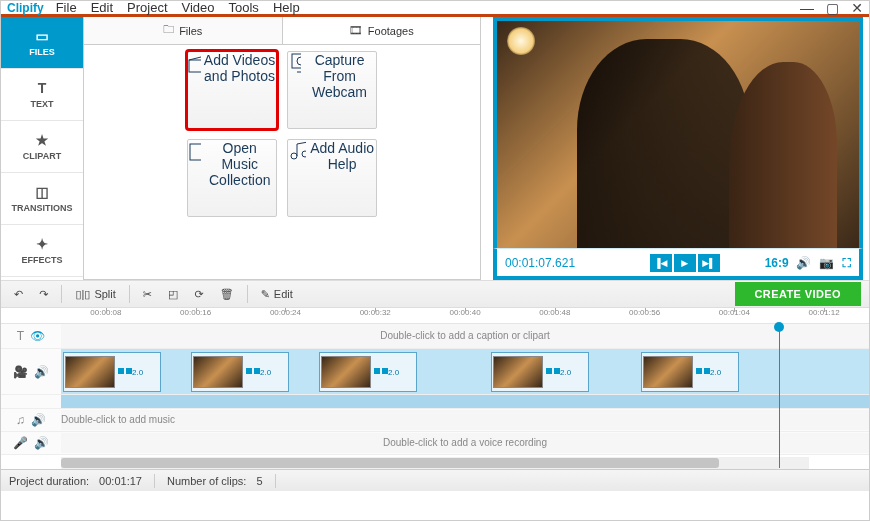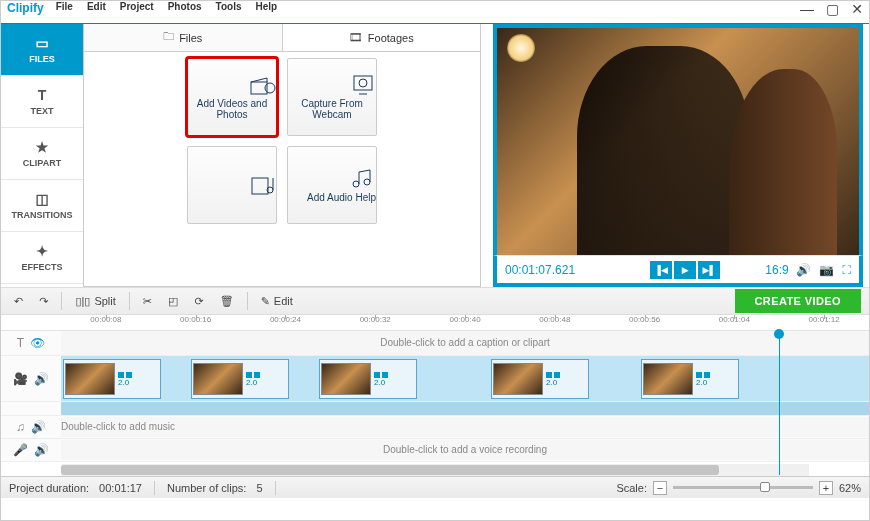--- a/index.html
+++ b/index.html
@@ -1,55 +1,55 @@
 <!DOCTYPE html>
 <html><head>
 <meta charset="utf-8">
 <style>
 * { margin: 0; padding: 0; box-sizing: border-box; font-family: "Segoe UI", Arial, sans-serif; }
 body { width: 870px; height: 521px; background: #fff; overflow: hidden; font-size: 12px; color: #333; border: 1px solid #ccc; }
 
 
-.titlebar { height: 23px; display: flex; padding: 0 6px; border-bottom: 1px solid #c2410c; }
+.titlebar { height: 16px; display: flex; align-items: center; padding: 0 6px; border-bottom: 3px solid #c2410c; }
 .logo { color: #0099cc; font-weight: 600; font-size: 12px; margin-right: 12px; }
 .menu { display: flex; gap: 14px; flex: 1; }
-.menu span { font-size: 10px; cursor: pointer; font-weight: bold; }
+.menu span { font-size: 13px; cursor: pointer; }
 .winctl { display: flex; gap: 12px; }
 .winctl span { cursor: pointer; font-size: 14px; color: #444; }
 
 
 .main { display: flex; height: 263px; }
 .sidepanel { width: 82px; display: flex; flex-direction: column; border-right: none; }
 .side-tab { height: 52px; display: flex; flex-direction: column; align-items: center; justify-content: center; gap: 3px; border-bottom: 1px solid #e6e6e6; cursor: pointer; font-size: 9px; font-weight: 600; color: #555; position: relative; }
 .side-tab.active { background: #0099cc; color: #fff; }
 .side-tab.active::after { content: ''; position: absolute; right: -6px; top: 50%; margin-top: -4px; border: 6px solid transparent; border-left-color: #0099cc; }
 .side-ico { width: 16px; height: 16px; display: flex; align-items: center; justify-content: center; font-size: 14px; }
 
 .center { flex: 0 0 398px; border: 1px solid #ccc; border-top: none; display: flex; flex-direction: column; }
 .center-tabs { height: 28px; display: flex; border-bottom: 1px solid #ccc; }
 .center-tab { flex: 1; display: flex; align-items: center; justify-content: center; gap: 5px; font-size: 11px; cursor: pointer; }
 .center-tab:first-child { border-right: 1px solid #ccc; background: #fafafa; }
 .center-header { text-align: center; padding: 8px 0 4px; }
 .center-header h2 { font-size: 16px; font-weight: 400; color: #333; }
 .center-header p { font-size: 11px; color: #666; }
 .card-grid { display: grid; grid-template-columns: 90px 90px; gap: 10px; justify-content: center; padding: 6px 0; }
-.card { height: 78px; background: linear-gradient(#fdfdfd,#f1f1f1); border: 1px solid #ccc; border-radius: 2px; display: flex; flex-direction: column; align-items: flex-end; justify-content: center; gap: 2px; cursor: pointer; font-size: 10px; color: #1a3a5a; text-align: center; }
+.card { height: 78px; background: linear-gradient(#fdfdfd,#f1f1f1); border: 1px solid #ccc; border-radius: 2px; display: flex; flex-direction: row; align-items: flex-start; justify-content: center; gap: 2px; cursor: pointer; font-size: 14px; color: #1a3a5a; text-align: center; }
 .card.hl { outline: 3px solid #e00000; outline-offset: -1px; }
 .card svg { color: #1a3a5a; }
 
 .preview { flex: 1; margin: 0 6px 0 12px; display: flex; flex-direction: column; }
 .video-box { flex: 1; background: linear-gradient(135deg,#3a2818 0%,#c89050 40%,#3a2818 100%); border: 4px solid #0099cc; border-bottom: none; position: relative; overflow: hidden; }
 .video-box .sky { position: absolute; top: 6px; left: 10px; width: 28px; height: 28px; background: radial-gradient(circle,#fff8e0 0%,#f5d080 60%,transparent 80%); border-radius: 50%; }
 .video-box .p1 { position: absolute; right: 30%; top: 8%; width: 48%; height: 100%; background: linear-gradient(100deg,rgba(10,6,4,0.9),rgba(20,14,10,0.7)); border-radius: 40% 40% 0 0; }
 .video-box .p2 { position: absolute; right: 6%; top: 18%; width: 30%; height: 90%; background: linear-gradient(90deg,#3a2414,#744728); border-radius: 50% 40% 0 0; }
 .pv-ctrl { height: 32px; border: 4px solid #0099cc; border-top: 1px solid #cfe8f2; background: #fff; display: flex; align-items: center; padding: 0 8px; gap: 8px; }
 .tc { color: #0099cc; font-size: 12px; flex: 0 0 100px; }
 .pv-btns { flex: 1; display: flex; justify-content: center; gap: 2px; }
 .pv-btn { width: 22px; height: 18px; background: #0099cc; display: flex; align-items: center; justify-content: center; cursor: pointer; color: #fff; font-size: 9px; }
-.pv-right { display: flex; align-items: center; gap: 8px; color: #0099cc; font-size: 12px; }
+.pv-right { display: flex; align-items: center; gap: 8px; color: #0099cc; font-size: 12px; font-weight: bold; }
 .pv-right span { cursor: pointer; }
 
 
 .toolbar { height: 28px; background: linear-gradient(#f5f5f5,#ececec); border-top: 1px solid #ddd; border-bottom: 1px solid #ddd; display: flex; align-items: center; padding: 0 8px; gap: 6px; }
 .sep { width: 1px; height: 18px; background: #ccc; margin: 0 2px; }
 .tbtn { display: flex; align-items: center; gap: 4px; padding: 2px 5px; cursor: pointer; font-size: 11px; color: #444; }
 .create-btn { margin-left: auto; background: #2eb82e; color: #fff; font-weight: 700; font-size: 11px; padding: 6px 20px; cursor: pointer; letter-spacing: 0.4px; }
 
 
 .timeline { background: #fff; }
@@ -67,21 +67,21 @@
 .track-caption .track-body { height: 24px; text-align: center; font-size: 10px; color: #888; line-height: 24px; background: #f6f6f6; }
 .track-video { height: 46px; }
 .track-video .track-body { background: #bfe4f5; }
 .track-trans { height: 14px; }
 .track-trans .track-body { background: #a9d6ec; }
 .track-audio .track-body { height: 20px; text-align: left; font-size: 10px; color: #888; line-height: 20px; background: #f6f6f6; }
 .track-voice .track-body { height: 20px; text-align: center; font-size: 10px; color: #888; line-height: 20px; background: #f6f6f6; }
 
 .clip { position: absolute; top: 3px; height: 40px; border: 1px solid #5aa5c9; background: #eaf5fb; display: flex; align-items: center; padding: 1px; }
 .clip .thumb { width: 50px; height: 32px; background: linear-gradient(135deg,#3a2818,#c89050,#3a2818); border: 1px solid #888; }
-.clip .cinfo { display: flex; flex-direction: column; margin-left: 3px; font-size: 8px; color: #0077aa; }
+.clip .cinfo { display: flex; flex-direction: row; margin-left: 3px; font-size: 8px; color: #0077aa; }
 .clip .cmeta { display: flex; gap: 2px; }
 .clip .dot { width: 6px; height: 6px; background: #0099cc; }
 
 .scrollbar-h { height: 12px; background: #f0f0f0; margin: 2px 60px 0 60px; position: relative; }
 .scrollbar-h .thumb { position: absolute; left: 0; width: 88%; top: 1px; bottom: 1px; background: #c4c4c4; border-radius: 3px; }
 
 
 .status { height: 22px; background: linear-gradient(#f5f5f5,#e9e9e9); border-top: 1px solid #ccc; display: flex; align-items: center; padding: 0 8px; gap: 10px; font-size: 11px; color: #444; }
 .status .sep { height: 14px; }
 .zoom { margin-left: auto; display: flex; align-items: center; gap: 6px; }
@@ -91,21 +91,21 @@
 </style>
 </head>
 <body>
 
 <div class="titlebar">
   <span class="logo">Clipify</span>
   <div class="menu">
     <span>File</span>
     <span>Edit</span>
     <span>Project</span>
-    <span>Photos</span>
+    <span>Video</span>
     <span>Tools</span>
     <span>Help</span>
   </div>
   <div class="winctl">
     <span>—</span>
     <span>▢</span>
     <span>✕</span>
   </div>
 </div>
 
@@ -163,20 +163,21 @@
             <path d="M9 20 L17 20" stroke="currentColor"></path>
           </svg>
         <span>Capture From Webcam</span>
       </div>
       <div class="card">
         <svg width="26" height="22">
             <rect x="2" y="4" width="16" height="16" fill="none" stroke="currentColor"></rect>
             <circle cx="20" cy="16" r="3" fill="none" stroke="currentColor"></circle>
             <path d="M23 16 L23 4" stroke="currentColor"></path>
           </svg>
+        <span>Open Music Collection</span>
       </div>
       <div class="card">
         <svg width="26" height="22">
             <circle cx="6" cy="16" r="3" fill="none" stroke="currentColor"></circle>
             <path d="M9 16 L9 4 L20 2 L20 14" fill="none" stroke="currentColor"></path>
             <circle cx="17" cy="14" r="3" fill="none" stroke="currentColor"></circle>
           </svg>
         <span>Add Audio Help</span>
       </div>
     </div>
@@ -344,22 +345,13 @@
     </div>
 </div>
 
 <div class="status">
   <span>Project duration:</span>
   <span>00:01:17</span>
   <span class="sep"></span>
   <span>Number of clips:</span>
   <span>5</span>
   <span class="sep"></span>
-  <div class="zoom">
-    <span>Scale:</span>
-    <div class="zbtn">−</div>
-    <div class="zbar">
-        <div class="zt"></div>
-      </div>
-    <div class="zbtn">+</div>
-    <span>62%</span>
-  </div>
 </div>
 
 </body></html>

